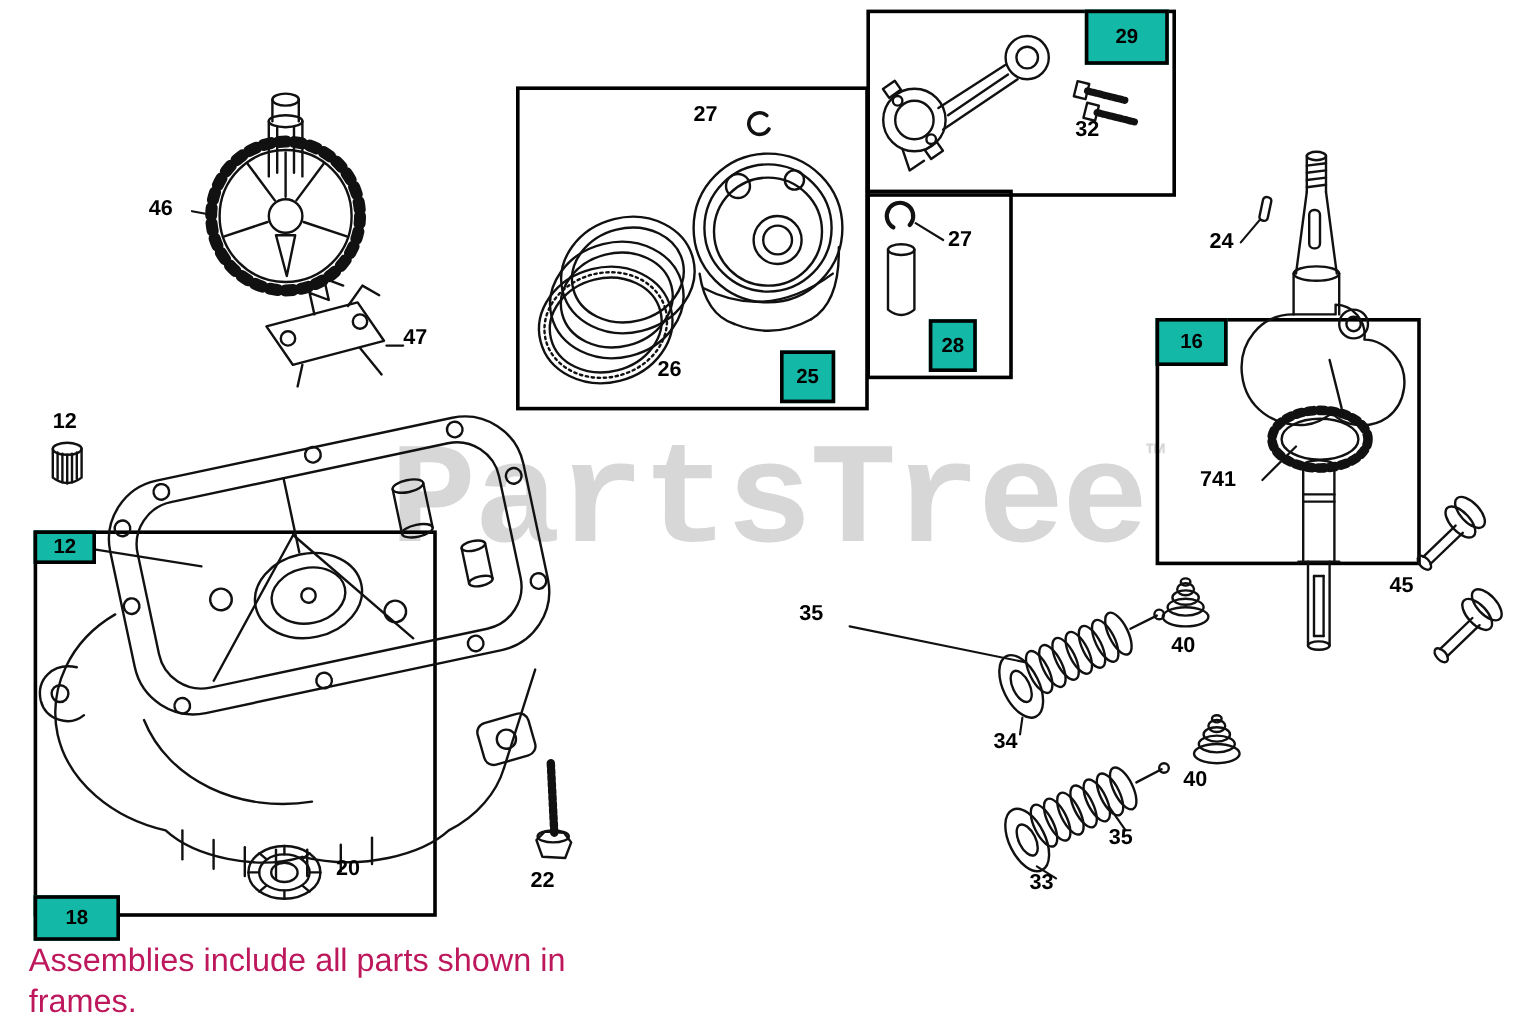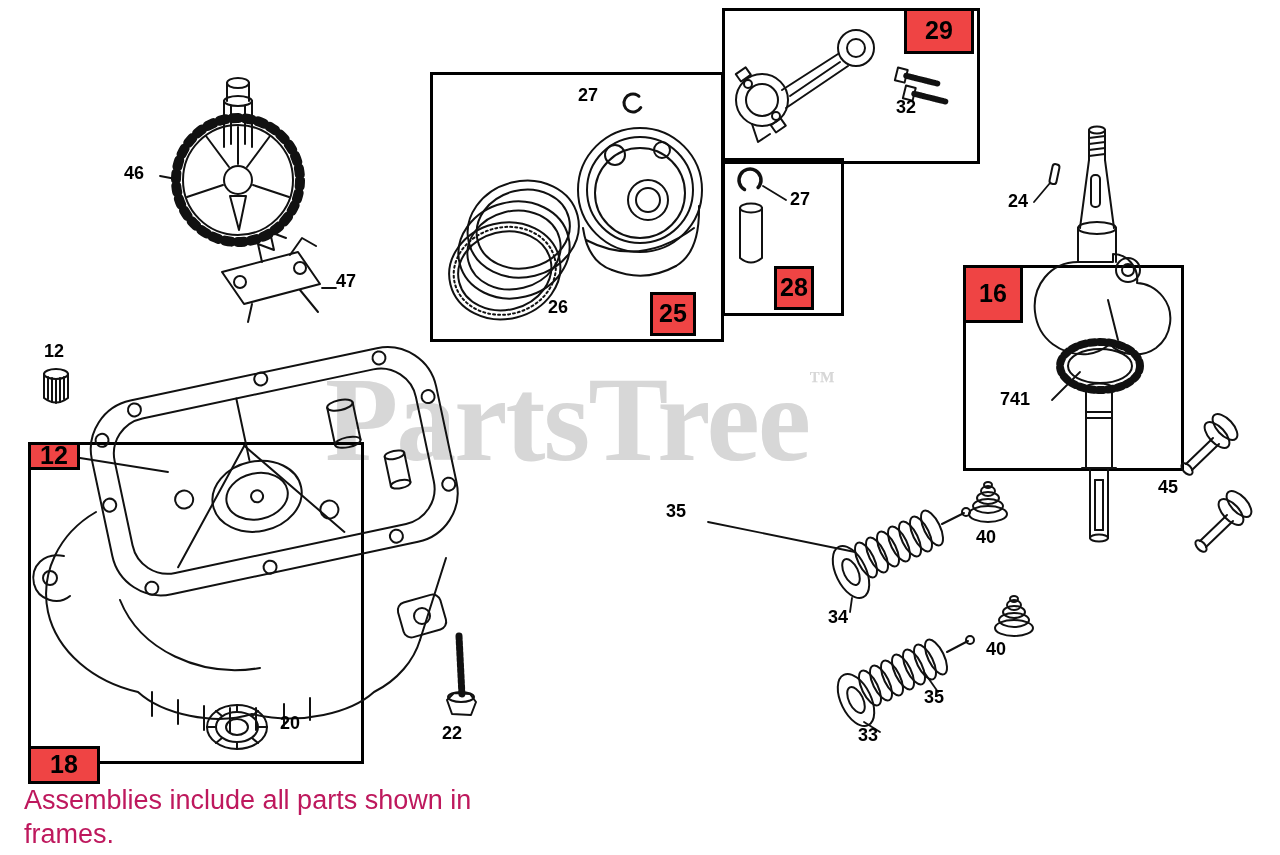--- a/index.html
+++ b/index.html
@@ -2,33 +2,33 @@
 <html><head>
 <meta charset="utf-8">
 <style>
   html,body{margin:0;padding:0;background:#fff;}
   .stage{
     position:relative;width:1280px;height:855px;background:#ffffff;
     font-family:"Liberation Sans",sans-serif;overflow:hidden;color:#000;
   }
   .watermark{
     position:absolute;left:325px;top:360px;z-index:1;
-    font-family:Liberation Serif, serif;font-weight:700;
+    font-family:Liberation Mono, monospace;font-weight:700;
     font-size:120px;line-height:1;color:#d7d7d7;letter-spacing:-2px;
     white-space:nowrap;user-select:none;
   }
   .watermark .tm{font-size:26px;letter-spacing:0;vertical-align:top;position:relative;top:8px;}
   .frame{position:absolute;border:3px solid #000;z-index:2;}
   .art{position:absolute;left:0;top:0;z-index:3;pointer-events:none;}
   .callout{
     position:absolute;z-index:4;font-weight:bold;font-size:18px;line-height:1.1;
     white-space:nowrap;
   }
   .callout.boxed{
-    border:3px solid #000;background:#ef4444;font-size:25px;
+    border:3px solid #000;background:#14b8a6;font-size:17px;
     display:flex;align-items:center;justify-content:center;box-sizing:border-box;
   }
   .note{
     position:absolute;left:24px;top:784px;width:520px;z-index:4;
     font-size:27px;line-height:1.25;color:#be185d;
   }
 </style>
 </head>
 <body>
 
@@ -334,17 +334,17 @@
   <div class="callout" style="left:976px;top:528px">40</div>
   <div class="callout" style="left:986px;top:640px">40</div>
   <div class="callout" style="left:924px;top:688px">35</div>
   <div class="callout" style="left:858px;top:726px">33</div>
 
   <div class="callout boxed" style="left:28px;top:442px;width:52px;height:28px">12</div>
   <div class="callout boxed" style="left:28px;top:746px;width:72px;height:38px">18</div>
   <div class="callout boxed" style="left:650px;top:292px;width:46px;height:44px">25</div>
   <div class="callout boxed" style="left:774px;top:266px;width:40px;height:44px">28</div>
   <div class="callout boxed" style="left:904px;top:8px;width:70px;height:46px">29</div>
-  <div class="callout boxed" style="left:963px;top:265px;width:60px;height:58px">16</div>
+  <div class="callout boxed" style="left:963px;top:265px;width:60px;height:40px">16</div>
 
   <div class="note">Assemblies include all parts shown in frames.</div>
 
 </div>
 
 </body></html>

